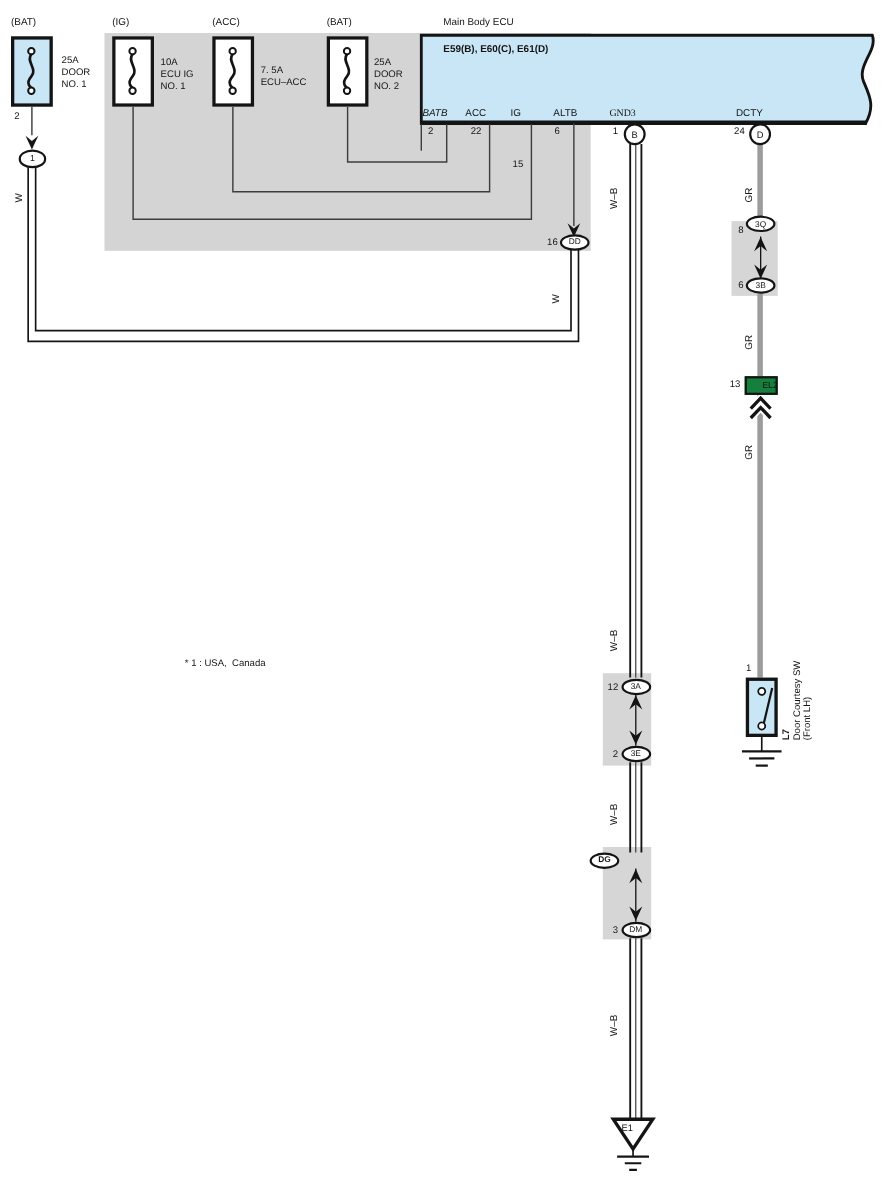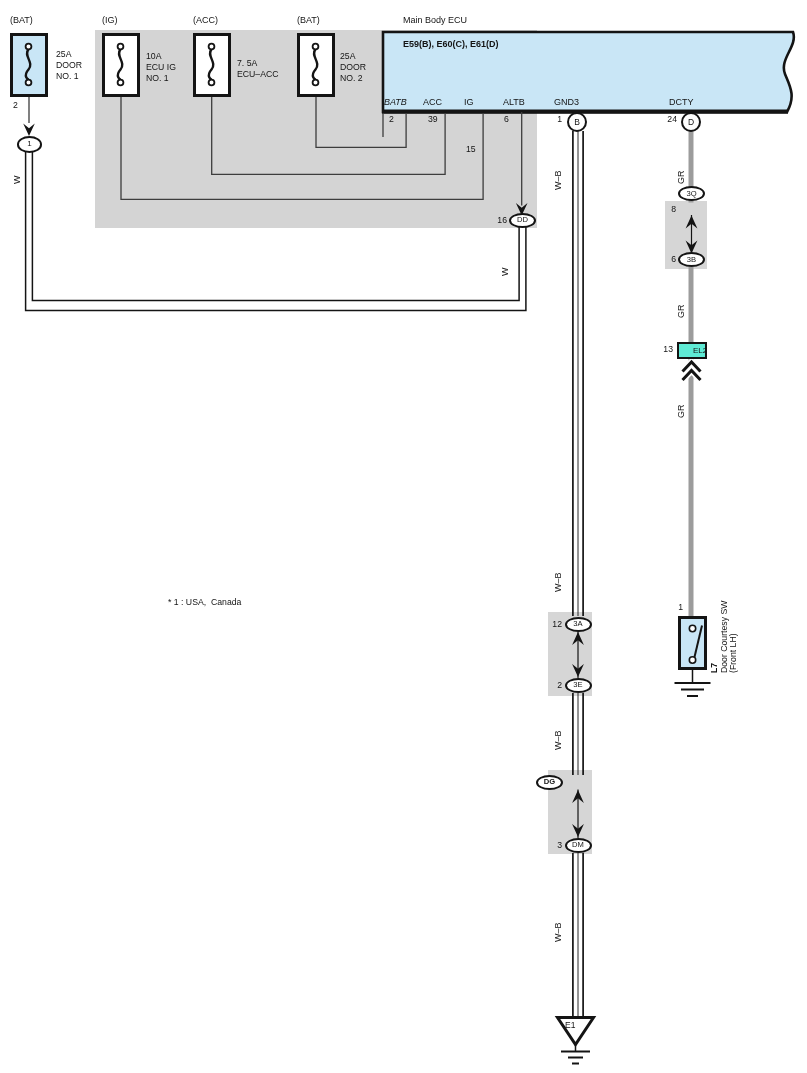--- a/index.html
+++ b/index.html
@@ -19,21 +19,21 @@
   .grayblock{position:absolute;background:#d4d4d4;}
   .fusebox{position:absolute;width:38px;height:64px;box-sizing:border-box;
            border:3.5px solid #141414;background:#ffffff;}
   .fuse-blue{background:#c9e6f6;}
   .oval{position:absolute;box-sizing:border-box;background:#fff;border:2.6px solid #141414;
         border-radius:50%;display:flex;align-items:center;justify-content:center;
         font-size:7.6px;line-height:7.6px;}
   .circ{position:absolute;box-sizing:border-box;width:20px;height:20px;background:#fff;
         border:2.6px solid #141414;border-radius:50%;display:flex;align-items:center;
         justify-content:center;font-size:8.5px;}
-  .sqbox{position:absolute;box-sizing:border-box;background:#5eead4;border:2.6px solid #141414;
+  .sqbox{position:absolute;box-sizing:border-box;background:#15803d;border:2.6px solid #141414;
         display:flex;align-items:center;justify-content:center;font-size:8px;padding-left:16px;}
   .swbox{position:absolute;box-sizing:border-box;border:3px solid #141414;background:#c9e6f6;}
 </style>
 </head>
 <body>
 
 <div id="canvas">
 
   <div class="grayblock" style="left:95px;top:30px;width:442px;height:198px;"></div>
 
@@ -172,40 +172,40 @@
     <span style="display:block">NO. 2</span>
   </div>
 
   <div class="lbl b" style="left:403px;top:3px;margin-top:36px;">E59(B), E60(C), E61(D)</div>
   <div class="lbl" style="left:403px;top:15px;">Main Body ECU</div>
 
   <div class="lbl lbl-c" style="left:384px;top:97px;width:41px;font-style:italic;">BATB</div>
   <div class="lbl lbl-c" style="left:423px;top:97px;width:40px;">ACC</div>
   <div class="lbl lbl-c" style="left:464px;top:97px;width:40px;">IG</div>
   <div class="lbl lbl-c" style="left:503px;top:97px;width:40px;">ALTB</div>
-  <div class="lbl lbl-c" style="left:554px;top:97px;width:40px;">GND3</div>
+  <div class="lbl lbl-c" style="left:554px;top:97px;width:40px;font-family:Liberation Serif, serif;">GND3</div>
   <div class="lbl lbl-c" style="left:669px;top:97px;width:40px;">DCTY</div>
 
   <div class="lbl sm lbl-c" style="left:389px;top:114px;width:14px;">2</div>
-  <div class="lbl sm lbl-c" style="left:428px;top:114px;width:14px;">39</div>
+  <div class="lbl sm lbl-c" style="left:428px;top:114px;width:14px;">22</div>
   <div class="lbl sm lbl-c" style="left:466px;top:114px;width:14px;margin-top:30px;">15</div>
   <div class="lbl sm lbl-c" style="left:504px;top:114px;width:14px;">6</div>
   <div class="lbl sm lbl-r" style="left:548px;top:114px;width:14px;">1</div>
   <div class="lbl sm lbl-r" style="left:662px;top:114px;width:15px;">24</div>
 
   <div class="circ" style="left:567px;top:112px;">B</div>
   <div class="circ" style="left:681px;top:112px;">D</div>
 
   <div class="oval" style="left:17px;top:136px;width:25px;height:16.5px;font-size:8px;">1</div>
 
   <div class="lbl sm lbl-r" style="left:493px;top:215px;width:14px;">16</div>
   <div class="oval" style="left:509px;top:212.5px;width:27px;height:15px;">DD</div>
 
   <div class="lbl sm lbl-r" style="left:666px;top:204px;width:10px;">8</div>
-  <div class="oval" style="left:678px;top:186px;width:27px;height:15px;text-align:center;">3Q</div>
+  <div class="oval" style="left:678px;top:196px;width:27px;height:15px;text-align:center;">3Q</div>
   <div class="lbl sm lbl-r" style="left:666px;top:254px;width:10px;">6</div>
   <div class="oval" style="left:678px;top:252px;width:27px;height:15px;">3B</div>
 
   <div class="lbl sm lbl-r" style="left:658px;top:344px;width:15px;">13</div>
   <div class="sqbox" style="left:677px;top:342px;width:30px;height:16.5px;">EL2</div>
 
   <div class="lbl sm lbl-r" style="left:547px;top:619px;width:15px;">12</div>
   <div class="oval" style="left:564.5px;top:616.5px;width:27px;height:15px;">3A</div>
   <div class="lbl sm lbl-r" style="left:551px;top:680px;width:11px;">2</div>
   <div class="oval" style="left:564.5px;top:677.5px;width:27px;height:15px;">3E</div>

